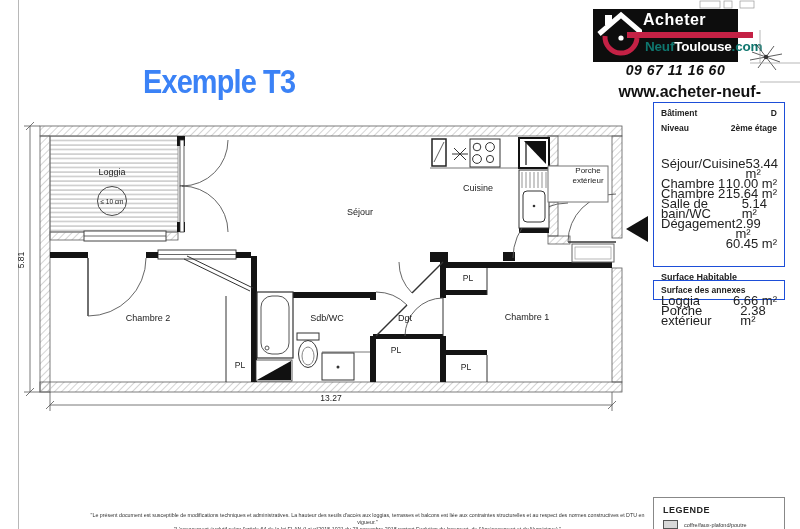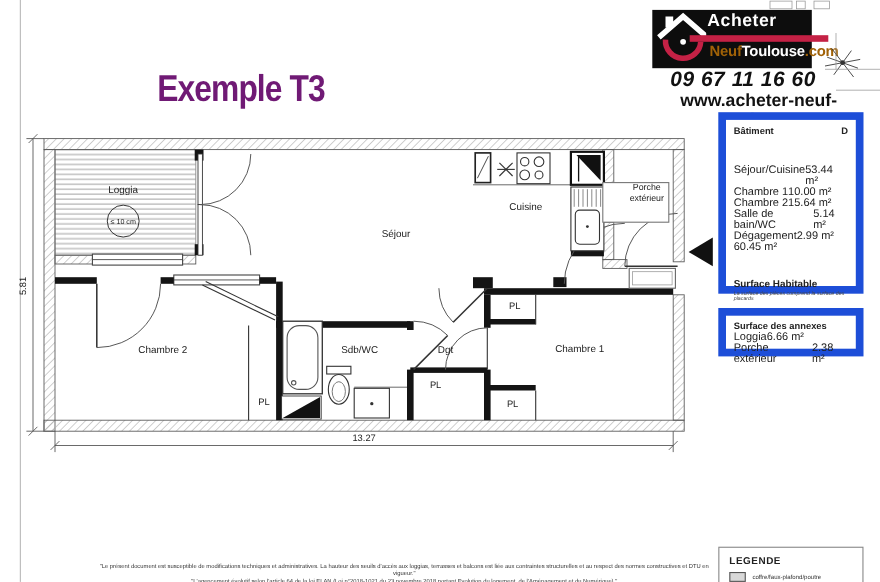--- a/index.html
+++ b/index.html
@@ -10,31 +10,31 @@
 
   
   .title{left:143px;top:62px;font-size:34px;font-weight:bold;letter-spacing:-1px}
   .title span{display:inline-block;transform:scaleX(.85);transform-origin:left center}
 
   
   .logo{left:593px;top:9px;width:145px;height:53px;background:#0d0d0d}
   .logo .brand-top{position:absolute;left:50px;top:2px;font-size:16px;font-weight:bold;color:#fff;letter-spacing:.5px}
   .logo .band{position:absolute;left:34px;top:23px;width:126px;height:6px;background:#c42145}
   .logo .brand-line2{position:absolute;left:52px;top:30px;font-size:13.5px;font-weight:bold;letter-spacing:-.2px;white-space:nowrap}
-  .red{color:#a16207}.white{color:#fff}
-  .phone{left:593px;top:62px;width:165px;text-align:center;font-size:19px;font-weight:bold;font-style:italic;color:#111;letter-spacing:.5px}
+  .red{color:#0f766e}.white{color:#fff}
+  .phone{left:593px;top:62px;width:165px;text-align:center;font-size:14px;font-weight:bold;font-style:italic;color:#111;letter-spacing:.5px}
   .website{left:593px;top:83px;width:168px;text-align:right;font-size:16px;font-weight:bold;color:#111}
 
   
-  .panel{left:653px;width:132px;border:7px solid #1d4ed8;box-sizing:border-box;background:#fff}
+  .panel{left:653px;width:132px;border:1px solid #1d4ed8;box-sizing:border-box;background:#fff}
   .box1{top:102px;height:165px;padding:3px 7px}
-  .box2{top:280px;height:44px;padding:3px 7px}
+  .box2{top:280px;height:20px;padding:3px 7px}
   .irow{display:flex;justify-content:space-between;font-size:8.5px;line-height:15px}
   .irow.bold{font-weight:bold}
-  .arow{display:flex;justify-content:flex-start;font-size:10px;line-height:10px}
+  .arow{display:flex;justify-content:space-between;font-size:13px;line-height:10px}
   .spacer{height:23px}
   .surf-title{font-size:9px;font-weight:bold;margin-top:23px}
   .surf-note{font-size:4.8px;font-style:italic;color:#444;margin-top:2px}
   .annex-title{font-size:8.5px;font-weight:bold;line-height:12px}
 
   
   .legend{left:653px;top:497px;width:132px;height:40px;border:1px solid #888;box-sizing:border-box;background:#fff}
   .legend-title{font-size:9px;font-weight:bold;margin:7px 0 5px 9px;letter-spacing:.5px}
   .legend-item{display:flex;align-items:center;margin-left:9px}
   .swatch{width:13px;height:7px;border:1px solid #555;margin-right:6px}
@@ -43,21 +43,21 @@
   
   .disclaimer{left:85px;top:512px;width:565px;text-align:center;font-size:5.3px;line-height:7px;color:#333}
 
   svg text{font-family:"Liberation Sans",sans-serif;fill:#222}
 </style>
 </head>
 <body>
 
 <div class="abs page-edge"></div>
 
-<div class="abs title" style="color: #701a75;">
+<div class="abs title" style="color: #3b82f6;">
   <span>Exemple T3</span>
 </div>
 
 <div class="abs logo">
   <svg width="46" height="50" style="position:absolute;left:3px;top:2px">
     <rect x="9" y="4" width="7" height="10" fill="#fff"></rect>
     <polyline points="3,23 25,4 47,23" fill="none" stroke="#fff" stroke-width="5"></polyline>
     <path d="M9,25 A16 16 0 1 0 41,27" fill="none" stroke="#c42145" stroke-width="5"></path>
     <circle cx="25" cy="27" r="2.6" fill="#fff"></circle>
   </svg>
@@ -65,20 +65,24 @@
   <div class="band"></div>
   <div class="brand-line2"><span class="red">Neuf</span><span class="white">Toulouse</span><span class="red">.com</span></div>
 </div>
 <div class="abs phone">09 67 11 16 60</div>
 <div class="abs website">www.acheter-neuf-toulouse.com</div>
 
 <div class="abs panel box1">
   <div class="irow bold">
       <span>Bâtiment</span>
       <span>D</span>
+    </div>
+  <div class="irow bold">
+      <span>Niveau</span>
+      <span>2ème étage</span>
     </div>
   <div class="spacer"></div>
   <div class="arow">
       <span>Séjour/Cuisine</span>
       <span>53.44 m²</span>
     </div>
   <div class="arow">
       <span>Chambre 1</span>
       <span>10.00 m²</span>
     </div>

